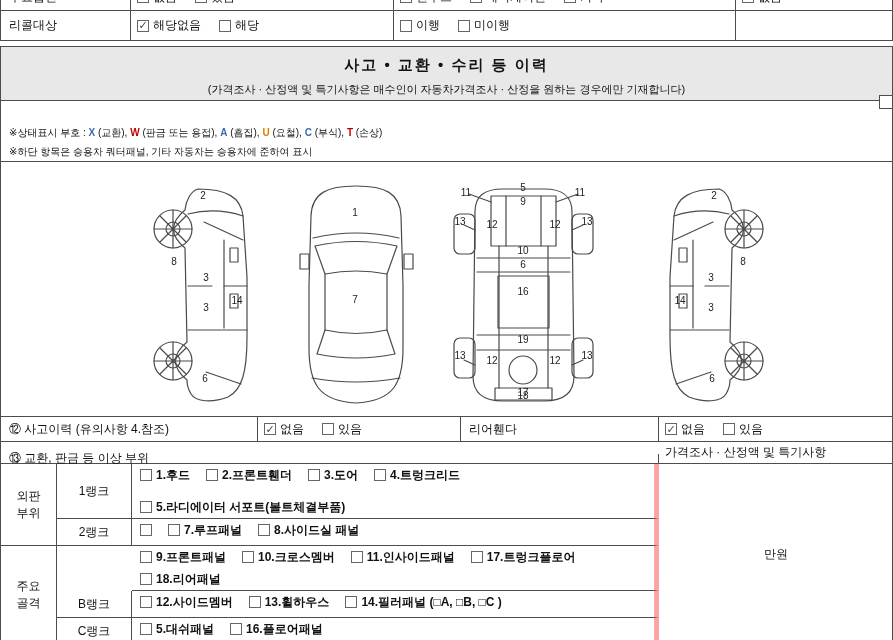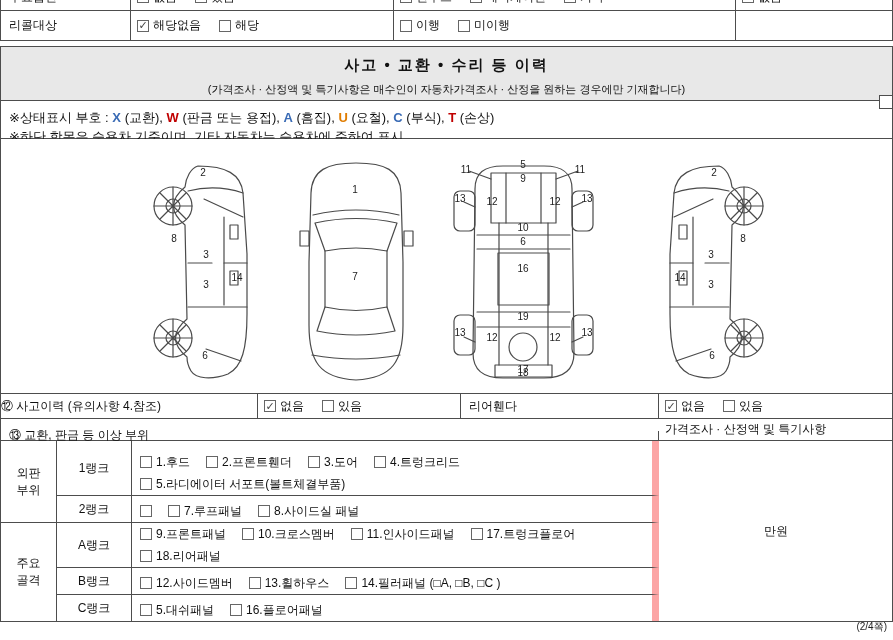--- a/index.html
+++ b/index.html
@@ -19,47 +19,47 @@
   .c-mid2 { width:342px; padding-left:6px; }
 
   .gap { height:5px; }
 
   .band { height:55px; border-top:1px solid #4d4d4d; border-bottom:1px solid #4d4d4d;
           border-left:1px solid #4d4d4d; border-right:1px solid #4d4d4d;
           background:#e8e8e8; text-align:center; width:893px; }
   .band-title { font-size:15px; font-weight:bold; letter-spacing:2px; padding-top:9px; }
   .band-sub { font-size:11px; margin-top:7px; color:#111; }
 
-  .legend { height:38px; border-bottom:1px solid #4d4d4d; border-left:1px solid #4d4d4d;
-            border-right:1px solid #4d4d4d; padding:7px 0 0 8px; font-size:13px; width:893px; }
+  .legend { height:61px; border-bottom:1px solid #4d4d4d; border-left:1px solid #4d4d4d;
+            border-right:1px solid #4d4d4d; padding:22px 0 0 8px; font-size:10px; width:893px; }
   .legend-line { line-height:19px; white-space:nowrap; }
 
   .diagrams { height:255px; border-bottom:1px solid #4d4d4d; border-left:1px solid #4d4d4d;
               border-right:1px solid #4d4d4d; position:relative; width:893px; background:#fff; }
   .car { position:absolute; }
   .diag-num { position:absolute; transform:translate(-50%,-50%); font-size:10px; color:#222; line-height:1; }
 
   .acc-row { height:25px; }
-  .acc-label { width:257px; padding-left:0; }
+  .acc-label { width:257px; padding-left:8px; }
   .acc-opts { width:203px; }
   .acc-simple { width:198px; padding-left:8px; }
 
   .parts-head { height:22px; }
   .ph-left { width:658px; padding-left:8px;margin-top:12px; }
 
   .parts { height:181px; position:relative; border-bottom:1px solid #4d4d4d;
            border-left:1px solid #4d4d4d; border-right:1px solid #4d4d4d; width:893px; }
   .pcell { position:absolute; }
   .pg1 { left:0; top:0; width:56px; height:82px; border-right:1px solid #4d4d4d; border-bottom:1px solid #4d4d4d;
          display:flex; align-items:center; justify-content:center; white-space:pre-line; text-align:center; }
   .pg2 { left:0; top:82px; width:56px; height:98px; border-right:1px solid #4d4d4d;
          display:flex; align-items:center; justify-content:center; white-space:pre-line; text-align:center; }
   .prank { left:56px; width:75px; border-right:1px solid #4d4d4d; display:flex; align-items:center; justify-content:center; }
-  .pitems { left:131px; width:527px; border-right:7px solid #fca5a5; display:flex; flex-direction:column;
-            justify-content:flex-end; padding-left:8px; }
+  .pitems { left:131px; width:527px; border-right:5px solid #fca5a5; display:flex; flex-direction:column;
+            justify-content:space-between; padding-left:8px;font-weight:bold; }
   .rr1 { top:0; height:55px; border-bottom:1px solid #4d4d4d; }
   .rr2 { top:55px; height:27px; border-bottom:1px solid #4d4d4d; }
   .rr3 { top:82px; height:45px; border-bottom:1px solid #4d4d4d; }
   .rr4 { top:127px; height:27px; border-bottom:1px solid #4d4d4d; }
   .rr5 { top:154px; height:26px; }
   .pprice { left:658px; top:0; width:234px; height:180px; display:flex; align-items:center; justify-content:center; }
 
   .checks { display:flex; align-items:center; gap:18px; padding-left:6px; }
   .ck-item { display:inline-flex; align-items:center; gap:4px; }
   .ckbox { width:12px; height:12px; border:1px solid #666; background:#fff; display:inline-flex;
@@ -140,21 +140,21 @@
 
   <div class="gap"></div>
 
   <div class="band">
     <div class="band-title">사고 • 교환 • 수리 등 이력</div>
     <div class="band-sub">(가격조사 · 산정액 및 특기사항은 매수인이 자동차가격조사 · 산정을 원하는 경우에만 기재합니다)</div>
   </div>
 
   <div class="legend">
     <div class="legend-line"><span>※상태표시 부호 : </span><span><span style="color: rgb(58, 107, 181); font-weight: bold;">X</span><span> (교환), </span><span style="color: rgb(192, 0, 0); font-weight: bold;">W</span><span> (판금 또는 용접), </span><span style="color: rgb(58, 107, 181); font-weight: bold;">A</span><span> (흠집), </span><span style="color: rgb(224, 124, 0); font-weight: bold;">U</span><span> (요철), </span><span style="color: rgb(58, 107, 181); font-weight: bold;">C</span><span> (부식), </span><span style="color: rgb(192, 0, 0); font-weight: bold;">T</span><span> (손상)</span></span></div>
-    <div class="legend-line">※하단 항목은 승용차 기준이며, 기타 자동차는 승용차에 준하여 표시</div>
+    <div class="legend-line">※하단 항목은 승용차 쿼터패널, 기타 자동차는 승용차에 준하여 표시</div>
   </div>
 
   <div class="diagrams">
 
     <div class="car" style="left:145px; top:20px; width:125px; height:225px;">
       <svg width="125" height="225" viewBox="0 0 125 225">
         <g fill="none" stroke="#4a4a4a" stroke-width="1.2" stroke-linejoin="round" stroke-linecap="round">
           <path d="M52,7 C80,7 95,15 97,34 L101,95 L101,155 C101,190 96,208 82,215 C66,221 50,220 45,212 C42,207 41,202 41,198 Q18,179 41,160 L39,66 Q16,47 39,28 C40,18 45,9 52,7 Z"></path>
           <circle cx="27" cy="47" r="19"></circle>
             <circle cx="27" cy="47" r="7"></circle>
@@ -349,21 +349,20 @@
             <span class="ckbox"></span>
             <span>7.루프패널</span>
           </span>
           <span class="part-item">
             <span class="ckbox"></span>
             <span>8.사이드실 패널</span>
           </span>
         </div>
       </div>
 
-    <div class="pcell prank rr3">A랭크</div>
     <div class="pcell pitems rr3">
         <div class="item-line">
           <span class="part-item">
             <span class="ckbox"></span>
             <span>9.프론트패널</span>
           </span>
           <span class="part-item">
             <span class="ckbox"></span>
             <span>10.크로스멤버</span>
           </span>

